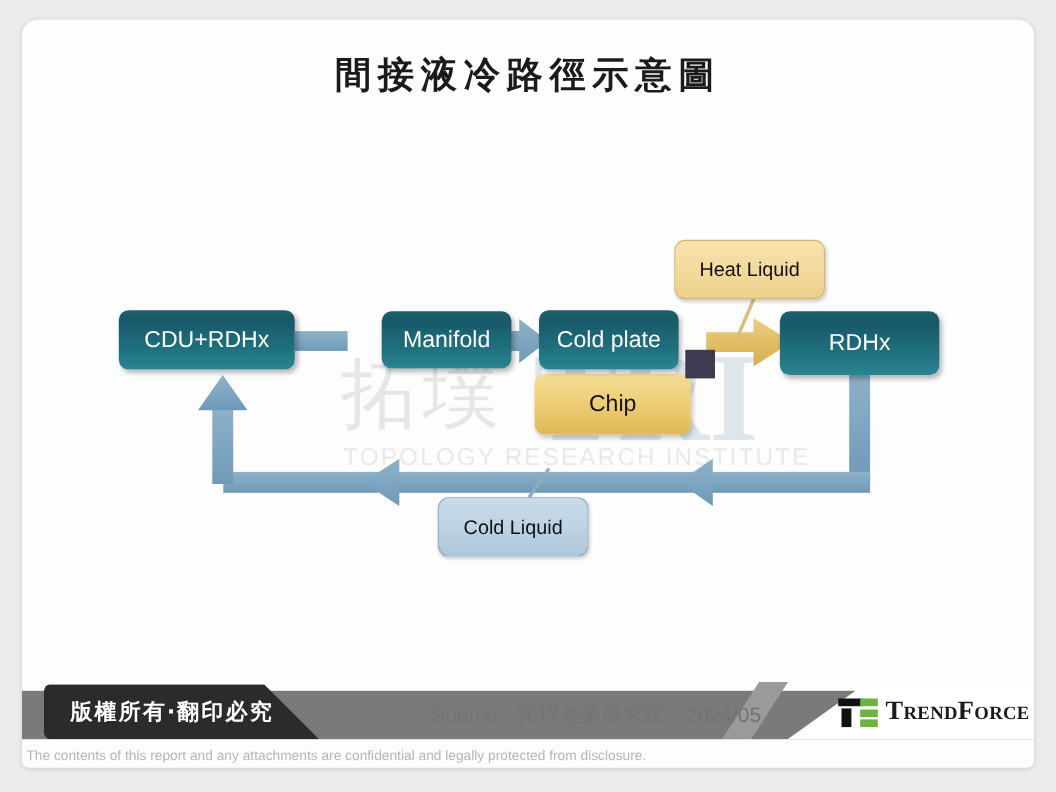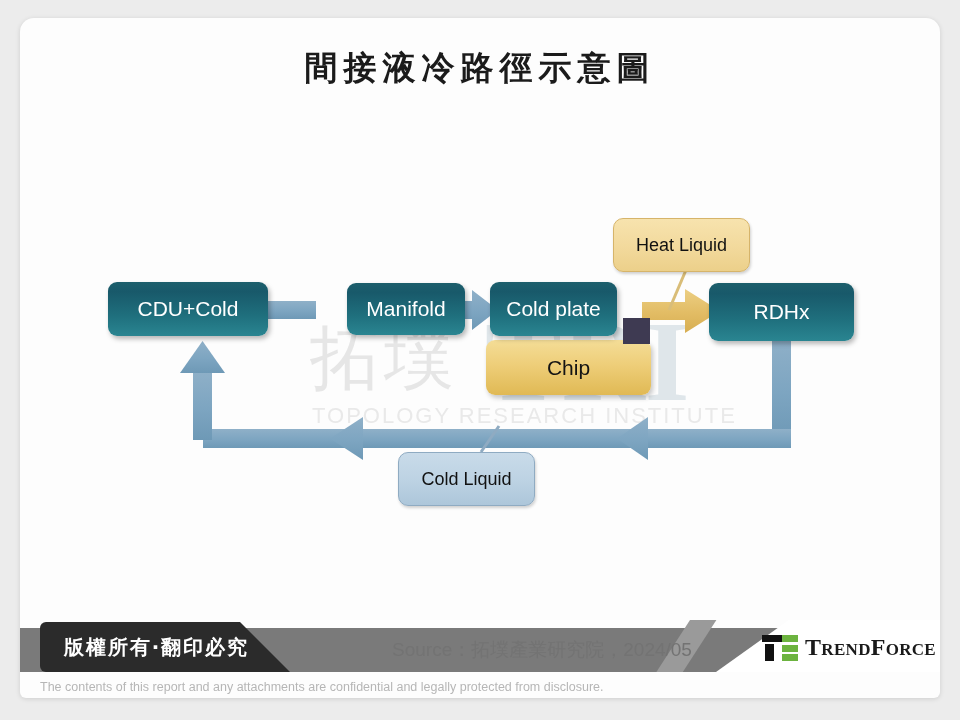--- a/index.html
+++ b/index.html
@@ -79,21 +79,21 @@
   .node.chip{
     background:linear-gradient(180deg,#f4dd97 0%,#eece79 45%,#e0b954 100%);
     color:#141414;
     box-shadow:2px 3px 5px rgba(0,0,0,0.22);
     z-index:5;
   }
 
   .n-cdu   {left:88px;  top:264px; width:160px; height:54px;}
   .n-man   {left:295px; top:265px; width:118px; height:52px;margin-left:32px;}
   .n-cold  {left:470px; top:264px; width:127px; height:54px;}
-  .n-chip  {left:466px; top:322px; width:165px; height:55px;}
+  .n-chip  {left:466px; top:322px; width:142px; height:55px;}
   .n-rdhx  {left:689px; top:265px; width:145px; height:58px;align-items:center;}
 
   .purple-chipmark{
     position:absolute;
     left:603px; top:300px;
     width:27px; height:26px;
     background:#3e3a52;
     z-index:7;
   }
 
@@ -168,21 +168,21 @@
   .bm-e{position:absolute;left:20px;top:19px;width:16px;height:7px;background:#6cb33f;}
   .brand-text{
     font-family:"Liberation Serif","DejaVu Serif",serif;
     font-size:24px;color:#1a1a1a;letter-spacing:0.3px;
     font-variant:small-caps;font-weight:600;
   }
   .disclaimer{
     position:absolute;left:0;bottom:4px;width:920px;
     text-align:left;
     color:#b6b6b6;font-size:12.5px;
-    padding-left:20px;
+    padding-left:4px;
   }
 </style>
 </head>
 <body>
 
 <div class="slide">
 
   <div class="title">間接液冷路徑示意圖</div>
 
   <div class="wm">
@@ -223,21 +223,21 @@
     <path d="M343 399 L343 442 L310 420.5 Z" fill="url(#blueGrad)"></path>
 
     <rect x="173" y="352" width="19" height="70" fill="url(#blueGrad)"></rect>
     <path d="M160 355 L182.5 323 L205 355 Z" fill="url(#blueGrad)"></path>
 
     <line x1="666" y1="252" x2="649" y2="292" stroke="#d9bd78" stroke-width="3"></line>
     <line x1="461" y1="434" x2="479" y2="408" stroke="#8fabc2" stroke-width="3"></line>
   </svg>
 
   <div class="node n-cdu">
-    <span>CDU+Cold</span>
+    <span>CDU+RDHx</span>
   </div>
   <div class="node n-man">
     <span>Manifold</span>
   </div>
   <div class="node n-cold">
     <span>Cold plate</span>
   </div>
   <div class="purple-chipmark"></div>
   <div class="node chip n-chip">
     <span>Chip</span>

